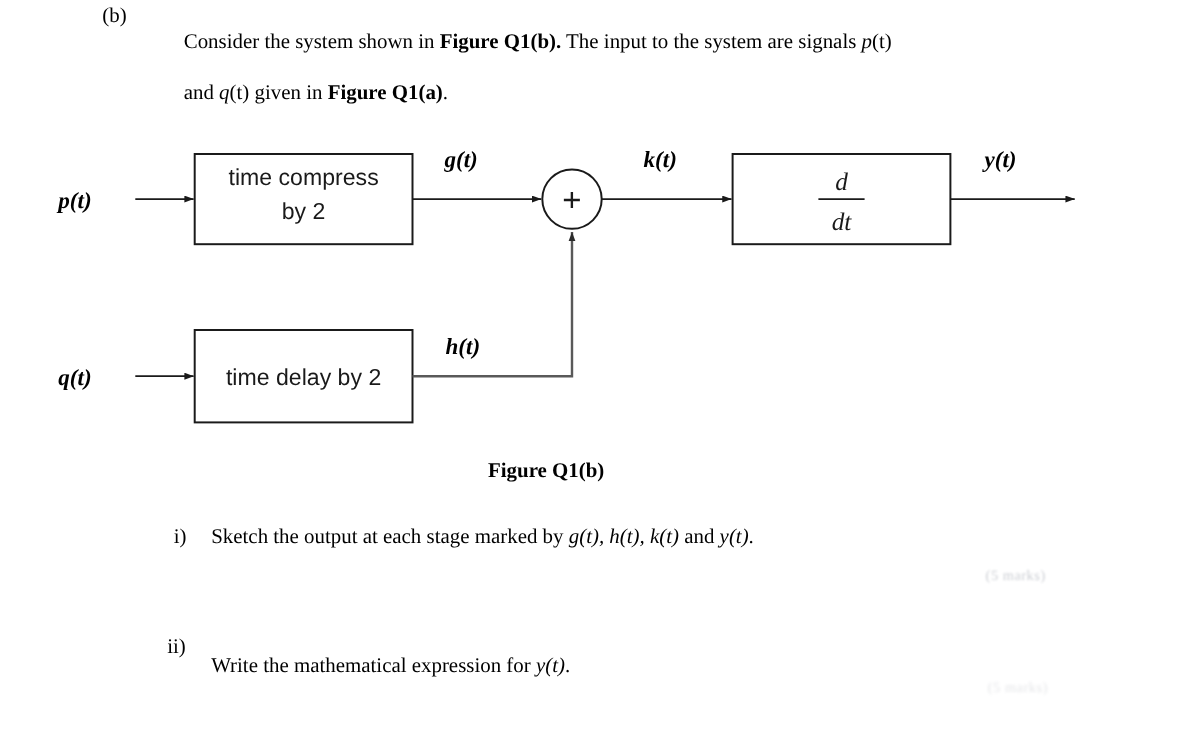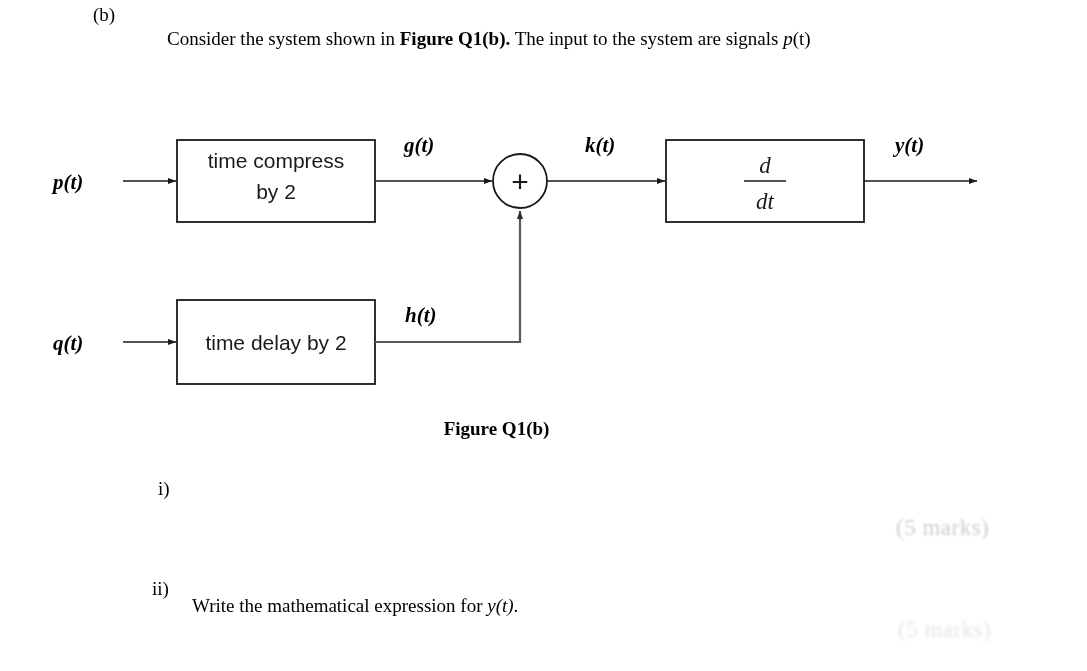--- a/index.html
+++ b/index.html
@@ -63,21 +63,21 @@
   }
   .item-marker {
     position: absolute;
     font-family: "Liberation Serif", serif;
     font-size: 19px;
   }
 
   .marks {
     position: absolute;
     font-family: "Liberation Serif", serif;
-    font-size: 23px;
+    font-size: 13px;
     color: #2b3a5c;
     opacity: 0.30;
     filter: blur(0.9px) contrast(0.55);
     letter-spacing: 0.5px;
     white-space: nowrap;
   }
   .marks.faint2 {
     opacity: 0.17;
     filter: blur(1.4px) contrast(0.45);
   }
@@ -114,20 +114,21 @@
 </style>
 </head>
 <body>
 
 <div class="page">
 
   <div class="q-label" style="left:93px; top:5px;">(b)</div>
 
   <div class="intro">
     <span class="ln"><span>Consider the system shown in </span><b class="bold">Figure Q1(b).</b><span> The input to the system are signals </span><i class="mathvar">p</i><span>(t)</span></span>
+    <span class="ln"><span>and </span><i class="mathvar">q</i><span>(t)</span><span> given in </span><b class="bold">Figure Q1(a)</b><span>.</span></span>
   </div>
 
   <svg id="diagram" width="1087" height="410" viewBox="0 0 1087 410">
     <defs>
       <marker id="ah" markerWidth="9" markerHeight="9" refX="8.4" refY="3.2" orient="auto" markerUnits="userSpaceOnUse">
         <path d="M0,0 L8.6,3.2 L0,6.4 z" fill="#1a1a1a"></path>
       </marker>
       <marker id="ahg" markerWidth="9" markerHeight="9" refX="8.4" refY="3.2" orient="auto" markerUnits="userSpaceOnUse">
         <path d="M0,0 L8.6,3.2 L0,6.4 z" fill="#2b2b2b"></path>
       </marker>
@@ -163,20 +164,23 @@
     <rect x="177" y="300" width="198" height="84" fill="#ffffff" stroke="#1a1a1a" stroke-width="1.8"></rect>
     <text class="blk-text" x="276" y="350" text-anchor="middle">time delay by 2</text>
 
     <text class="sig-label" x="405" y="322">h(t)</text>
     <path d="M375,342 L520,342 L520,211" fill="none" stroke="#595959" stroke-width="2.2" marker-end="url(#ahg)"></path>
   </svg>
 
   <div class="caption">Figure Q1(b)</div>
 
   <div class="item-marker" style="left:158px; top:478px;">i)</div>
+  <div class="item" style="left:192px; top:478px;">
+    <span>Sketch the output at each stage marked by </span><i class="mathvar">g(t), h(t), k(t)</i><span> and </span><i class="mathvar">y(t)</i><span>.</span>
+  </div>
   <div class="marks" style="left:896px; top:515px;">(5 marks)</div>
 
   <div class="item-marker" style="left:152px; top:578px;text-align:right;">ii)</div>
   <div class="item" style="left:192px; top:578px;margin-top:17px;">
     <span>Write the mathematical expression for </span><i class="mathvar">y(t)</i><span>.</span>
   </div>
   <div class="marks faint2" style="left:898px; top:617px;">(5 marks)</div>
 
 </div>
 

